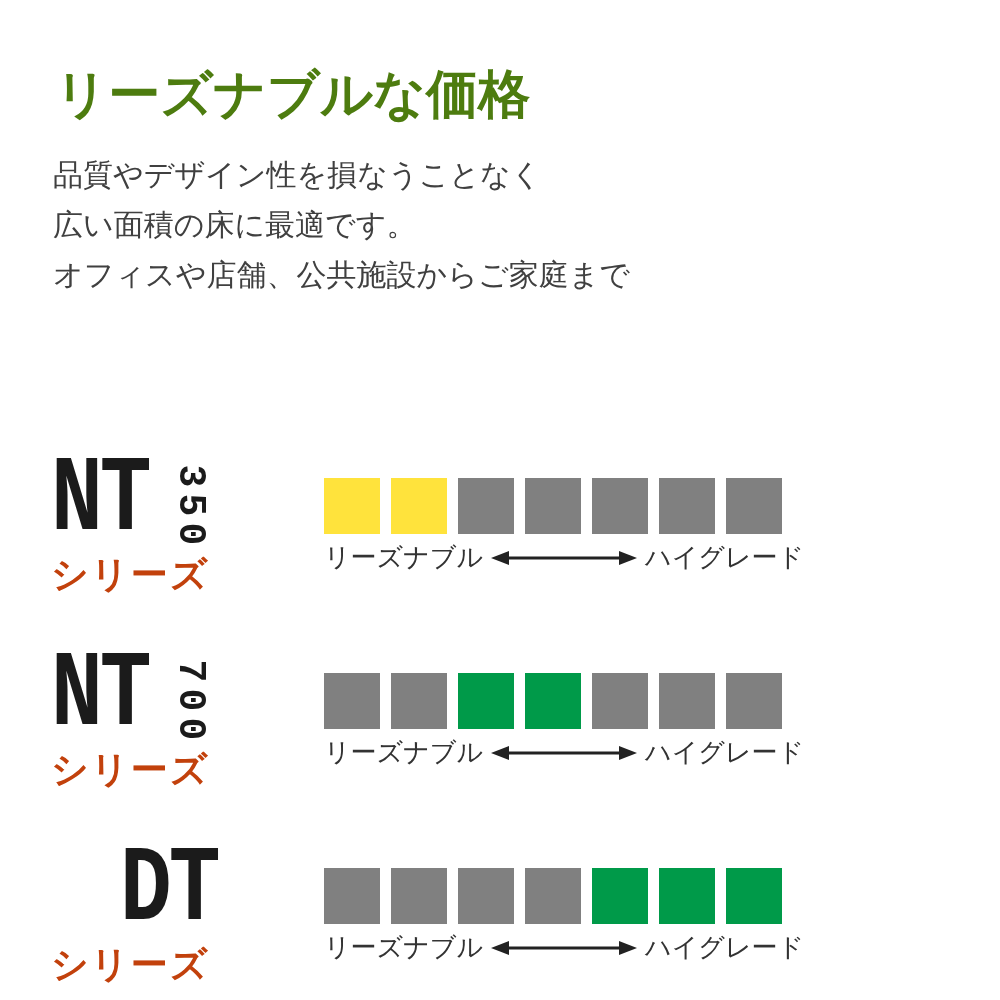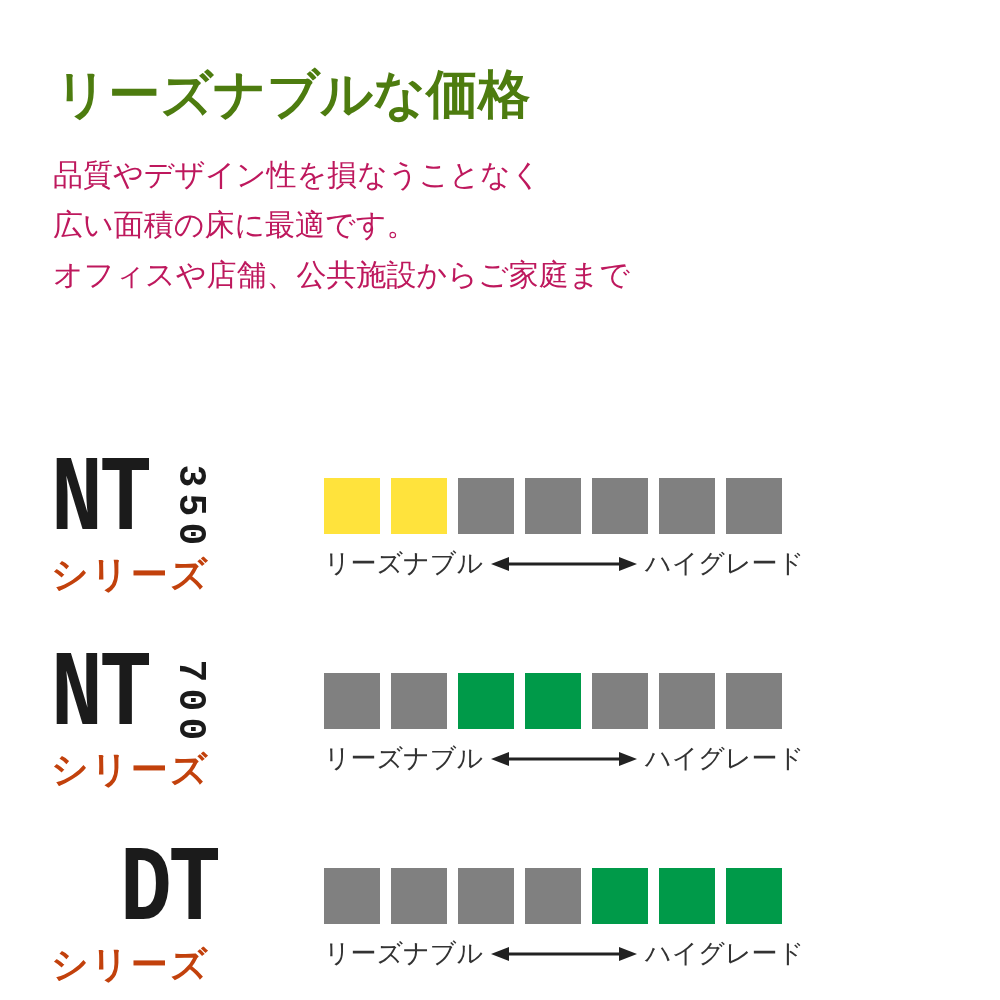--- a/index.html
+++ b/index.html
@@ -21,21 +21,21 @@
     letter-spacing: 0px;
     margin: 0;
   }
 
   .description {
     position: absolute;
     left: 53px; top: 150px;
     font-size: 30px;
     line-height: 50px;
     font-weight: 500;
-    color: #be185d;
+    color: #404040;
   }
 
   .series-row {
     position: absolute;
     left: 51px;
     width: 900px;
     height: 150px;
   }
   .series-row.row-0 { top: 455px; }
   .series-row.row-1 { top: 650px; }
@@ -87,21 +87,21 @@
 
   .series-scale { position: absolute; left: 273px; top: 23px; width: 470px; }
 
   .squares { display: flex; gap: 11px; }
   .square { width: 56px; height: 56px; }
 
   .scale-labels {
     display: flex;
     align-items: center;
     justify-content: space-between;
-    margin-top: 12px;
+    margin-top: 6px;
     width: 468px;
     font-size: 26px;
     font-weight: 500;
     color: #333333;
     white-space: nowrap;
   }
   .arrow-icon { flex: 0 0 auto; margin: 0 6px; }
 </style>
 </head>
 <body>

